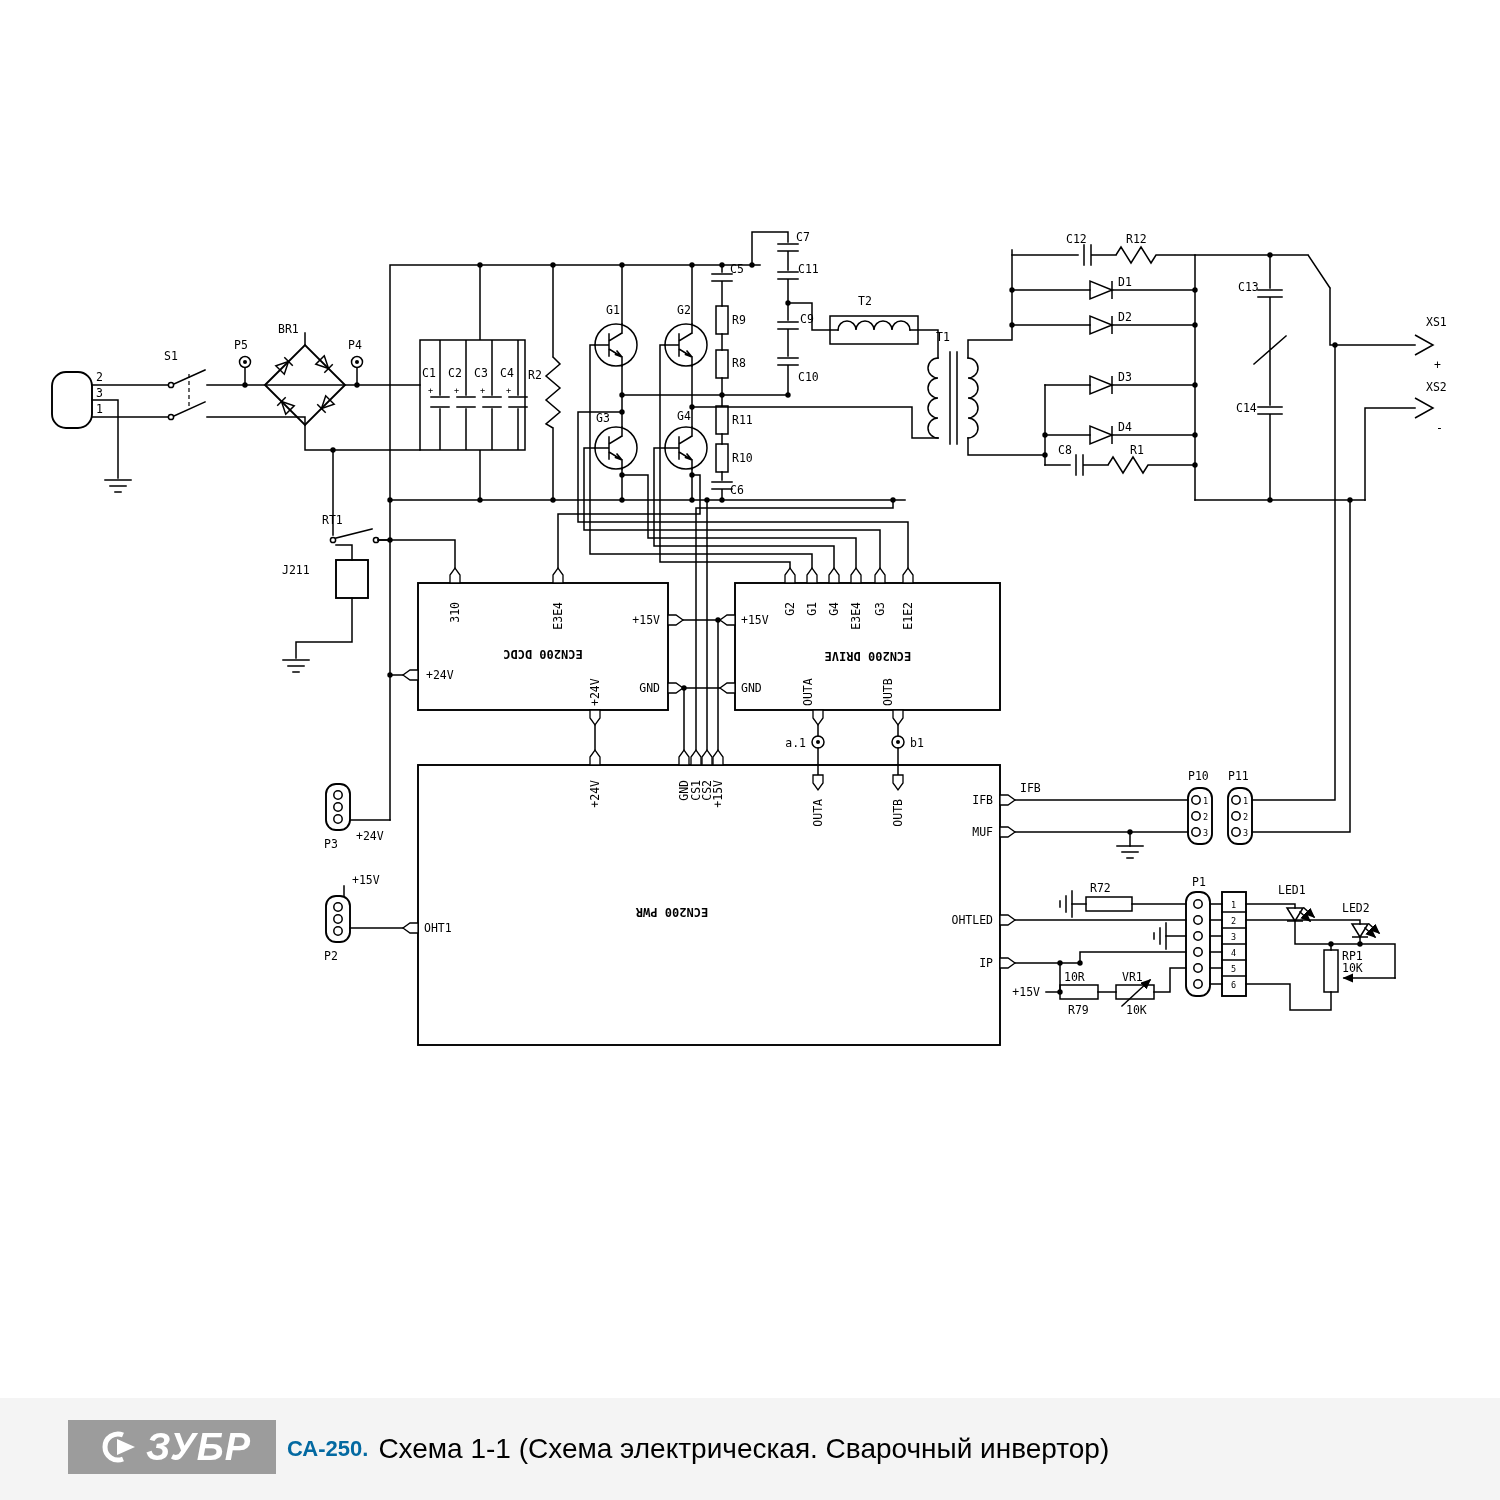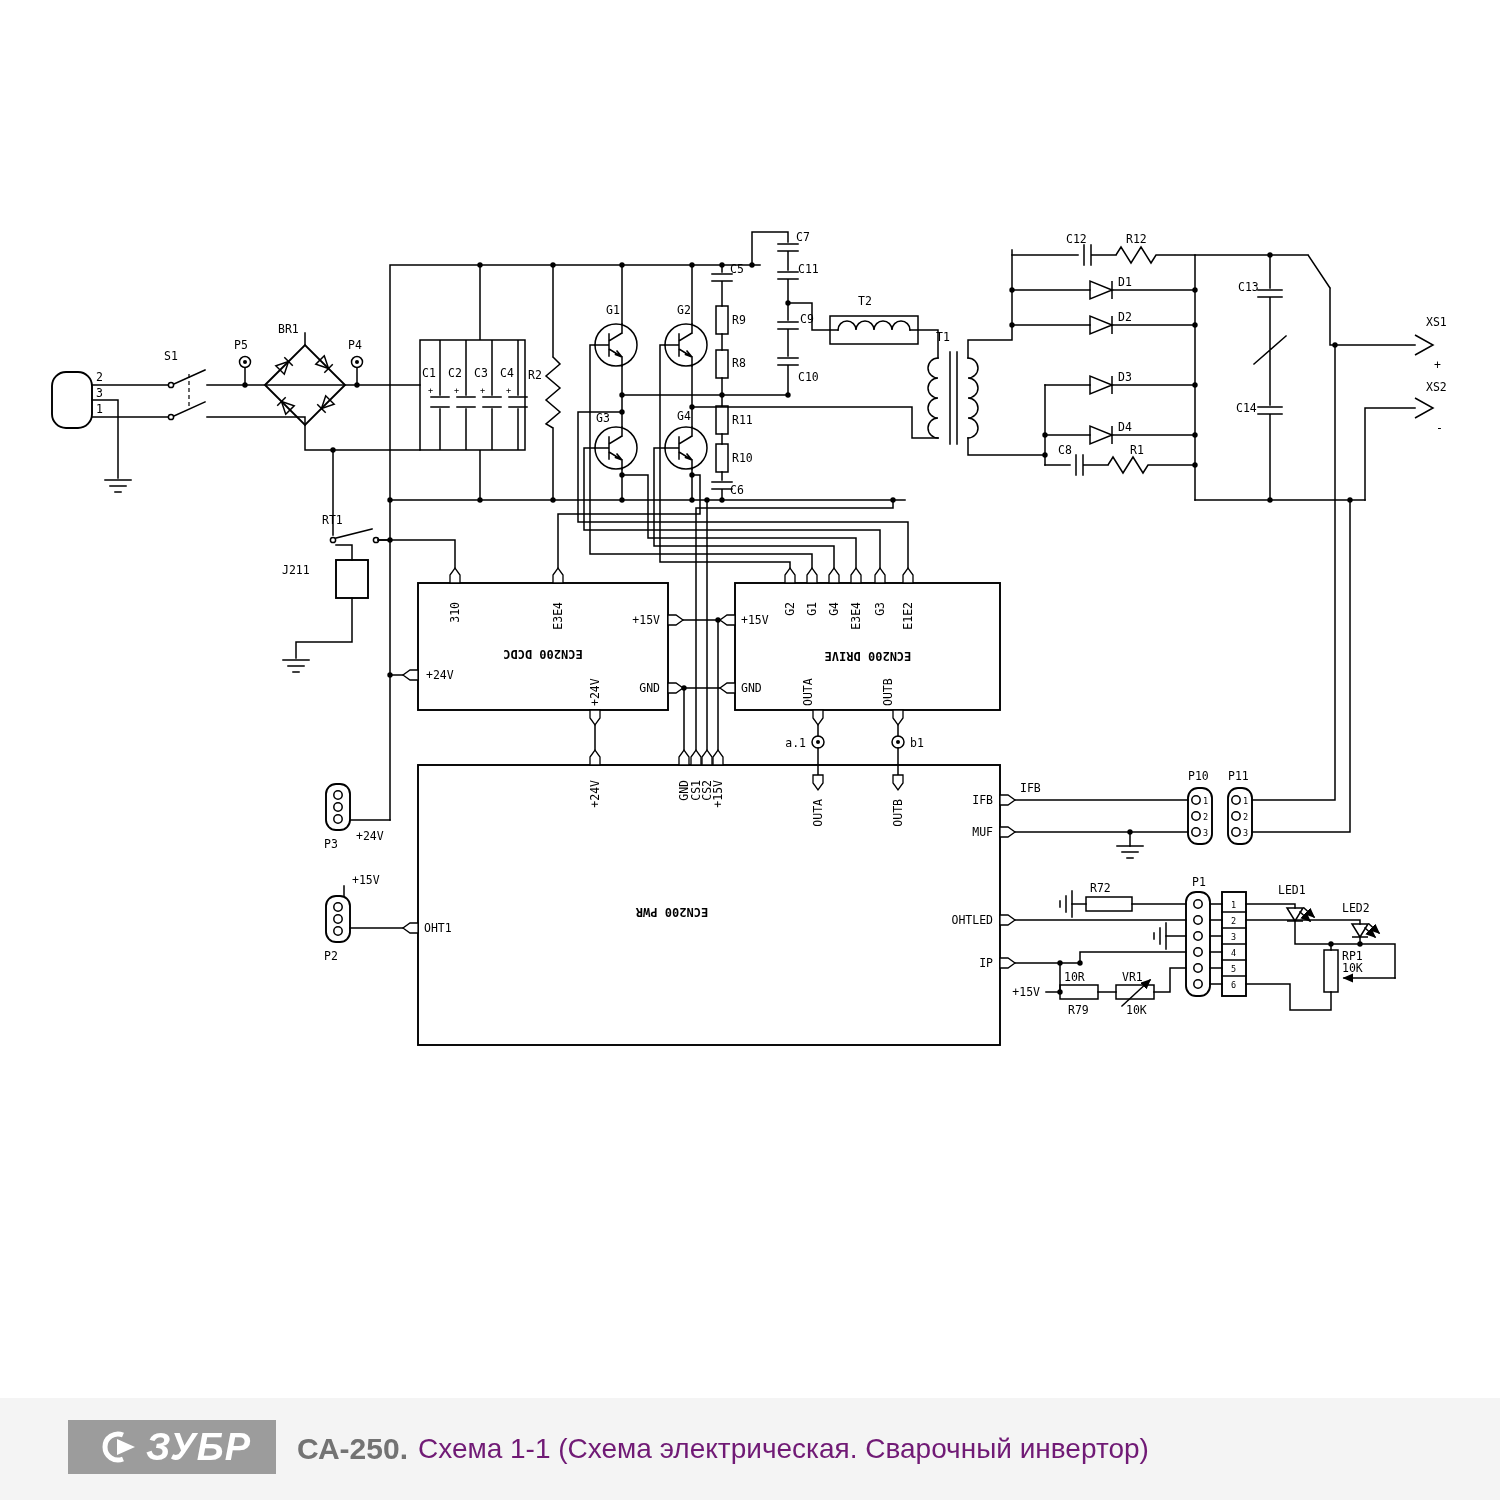--- a/index.html
+++ b/index.html
@@ -15,22 +15,22 @@
   text { font-family:"DejaVu Sans Mono", monospace; font-size:11.5px; fill:#000; }
   .bname { font-size:12px; font-weight:bold; }
   .tiny  { font-size:8.5px; }
   .footer { position:absolute; left:0; top:1398px; width:1500px; height:102px;
             background:#f4f4f4; display:flex; align-items:center; }
   .logo { position:absolute; left:40px; top:22px; width:208px; height:54px; background:#9c9c9c;
           color:#fff; display:flex; align-items:center; justify-content:center; gap:9px;
           font:italic 700 38px "Liberation Sans", sans-serif; letter-spacing:1px;margin-left:28px; }
   .caption { position:absolute; left:287px; top:0; height:102px; display:flex; align-items:center; gap:10px;
              font-family:"Liberation Sans", sans-serif; }
-  .model { font-size:30px; font-weight:700; color:#737373;margin-left:10px; }
-  .subtitle { font-size:28px; font-weight:400; color:#701a75; }
+  .model { font-size:22px; font-weight:700; color:#0369a1; }
+  .subtitle { font-size:28px; font-weight:400; color:#000000; }
 </style>
 </head>
 <body>
 
 <div class="page">
 
 <svg class="schem" width="1500" height="1398" viewBox="0 0 1500 1398">
   <defs>
     <marker id="ah" markerWidth="8" markerHeight="8" refX="6" refY="3" orient="auto">
       <path d="M0,0 L7,3 L0,6 Z" fill="#000"></path>

